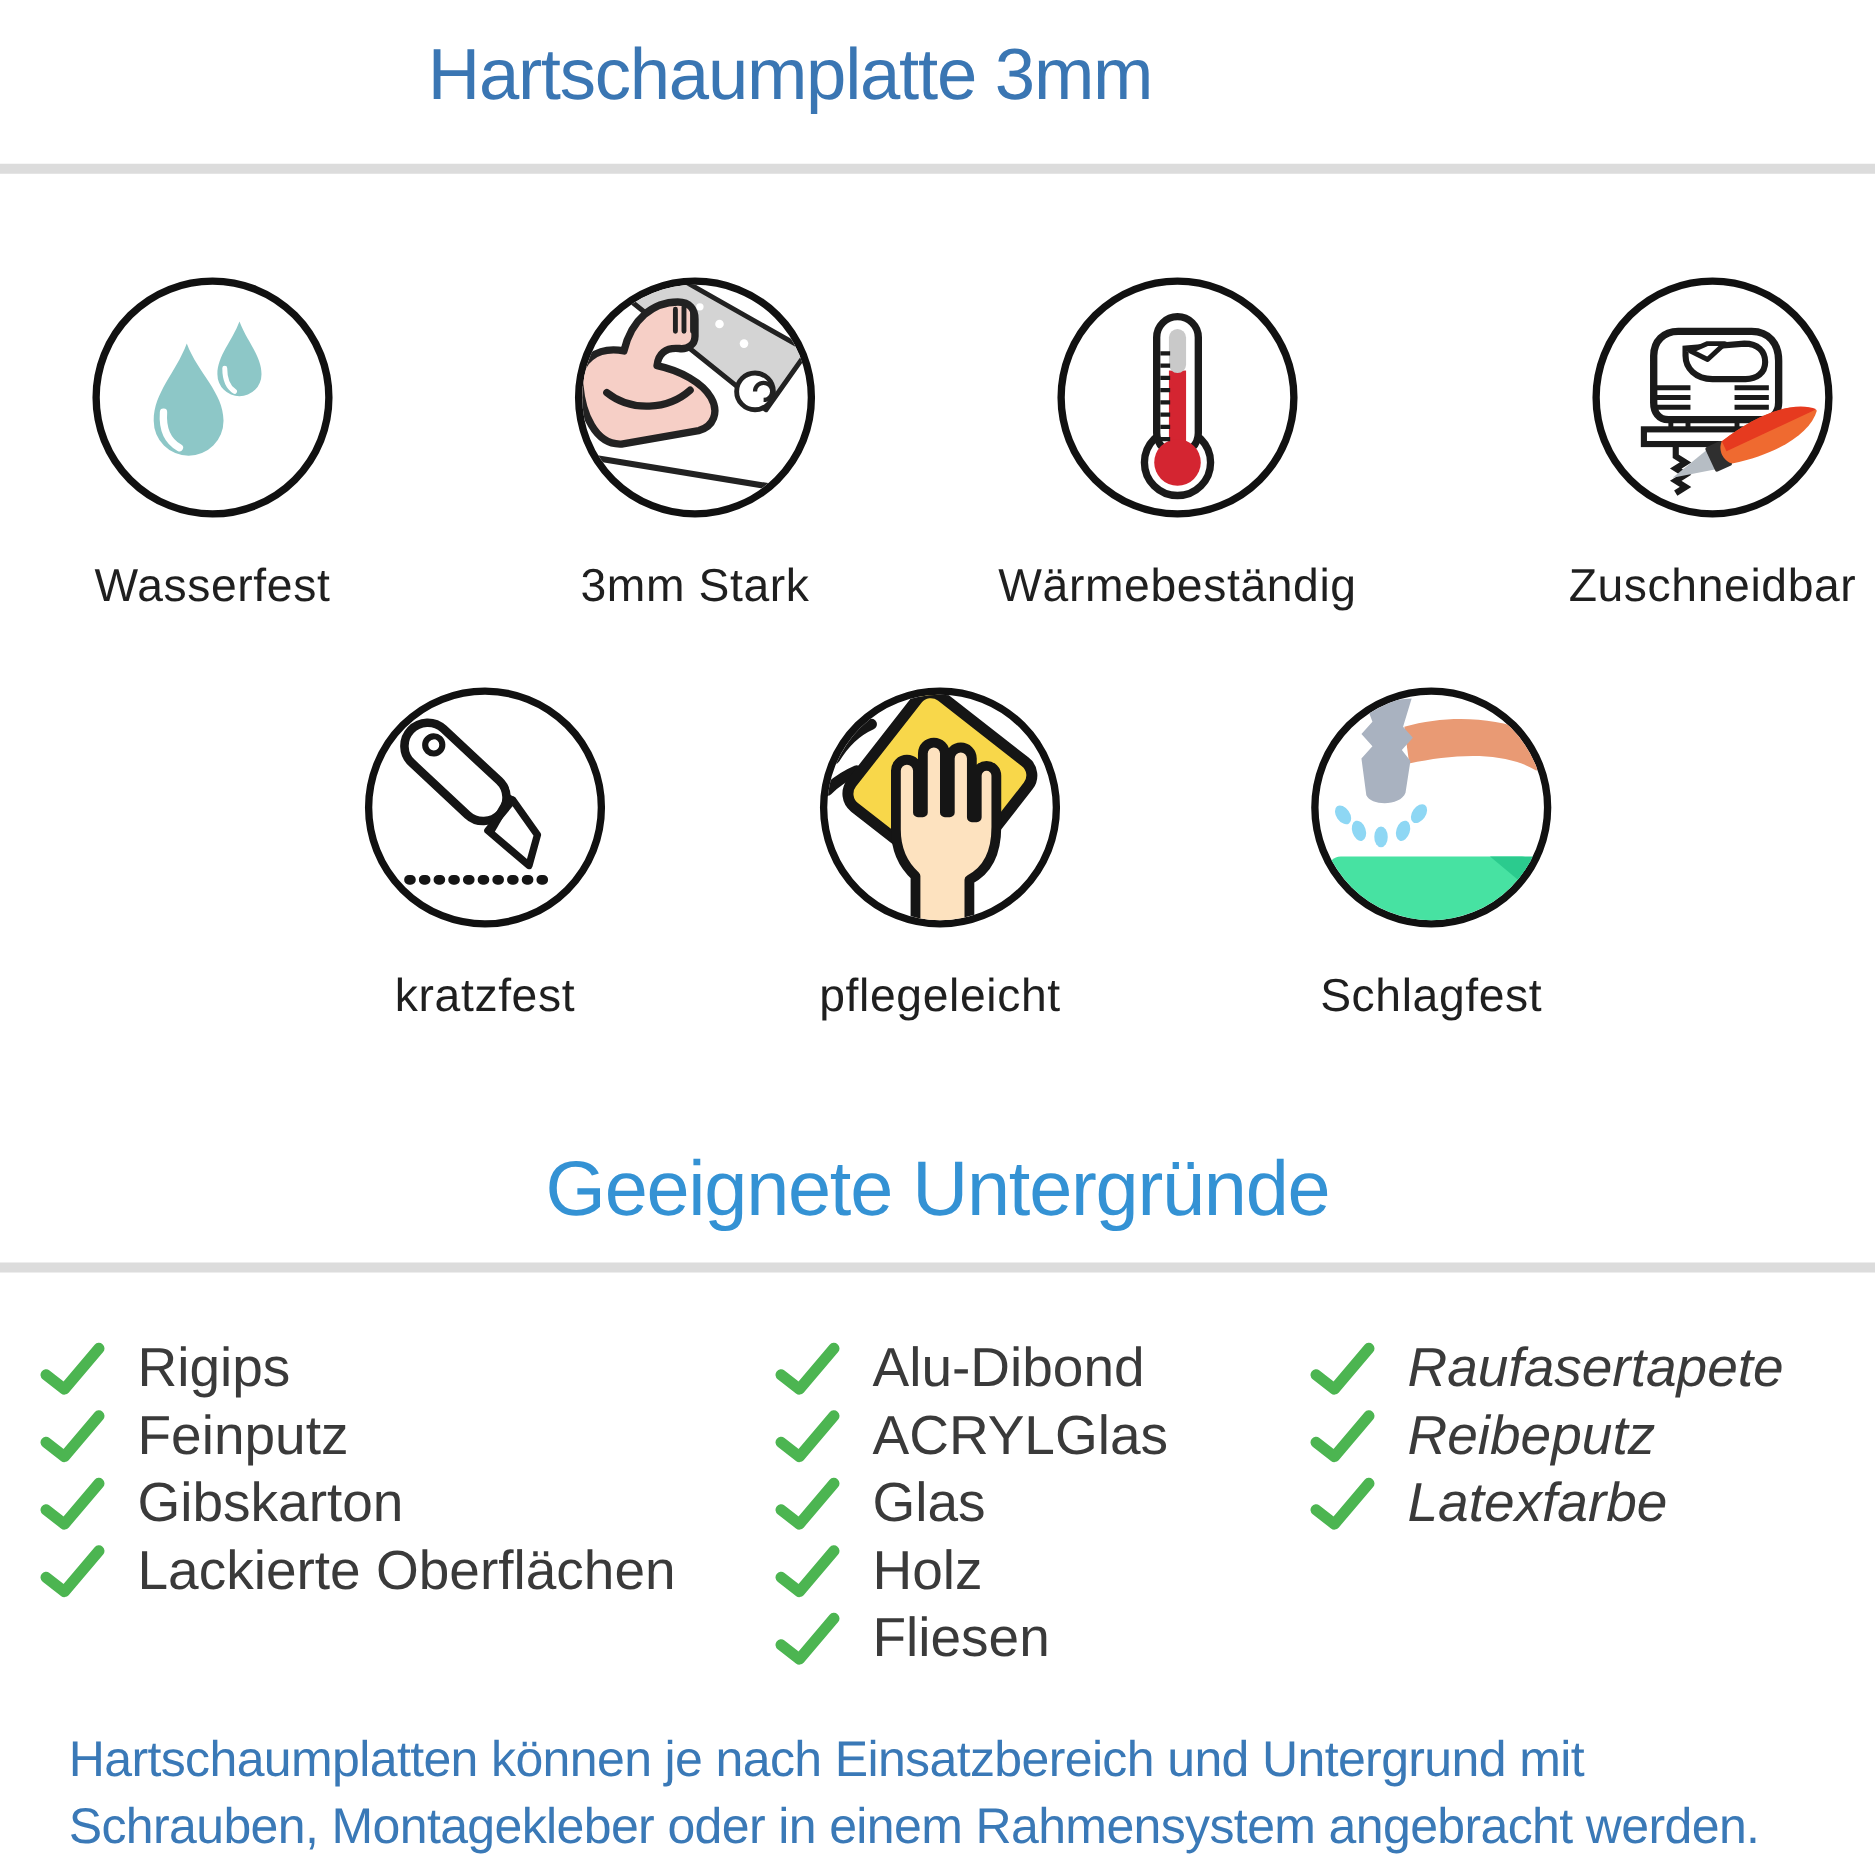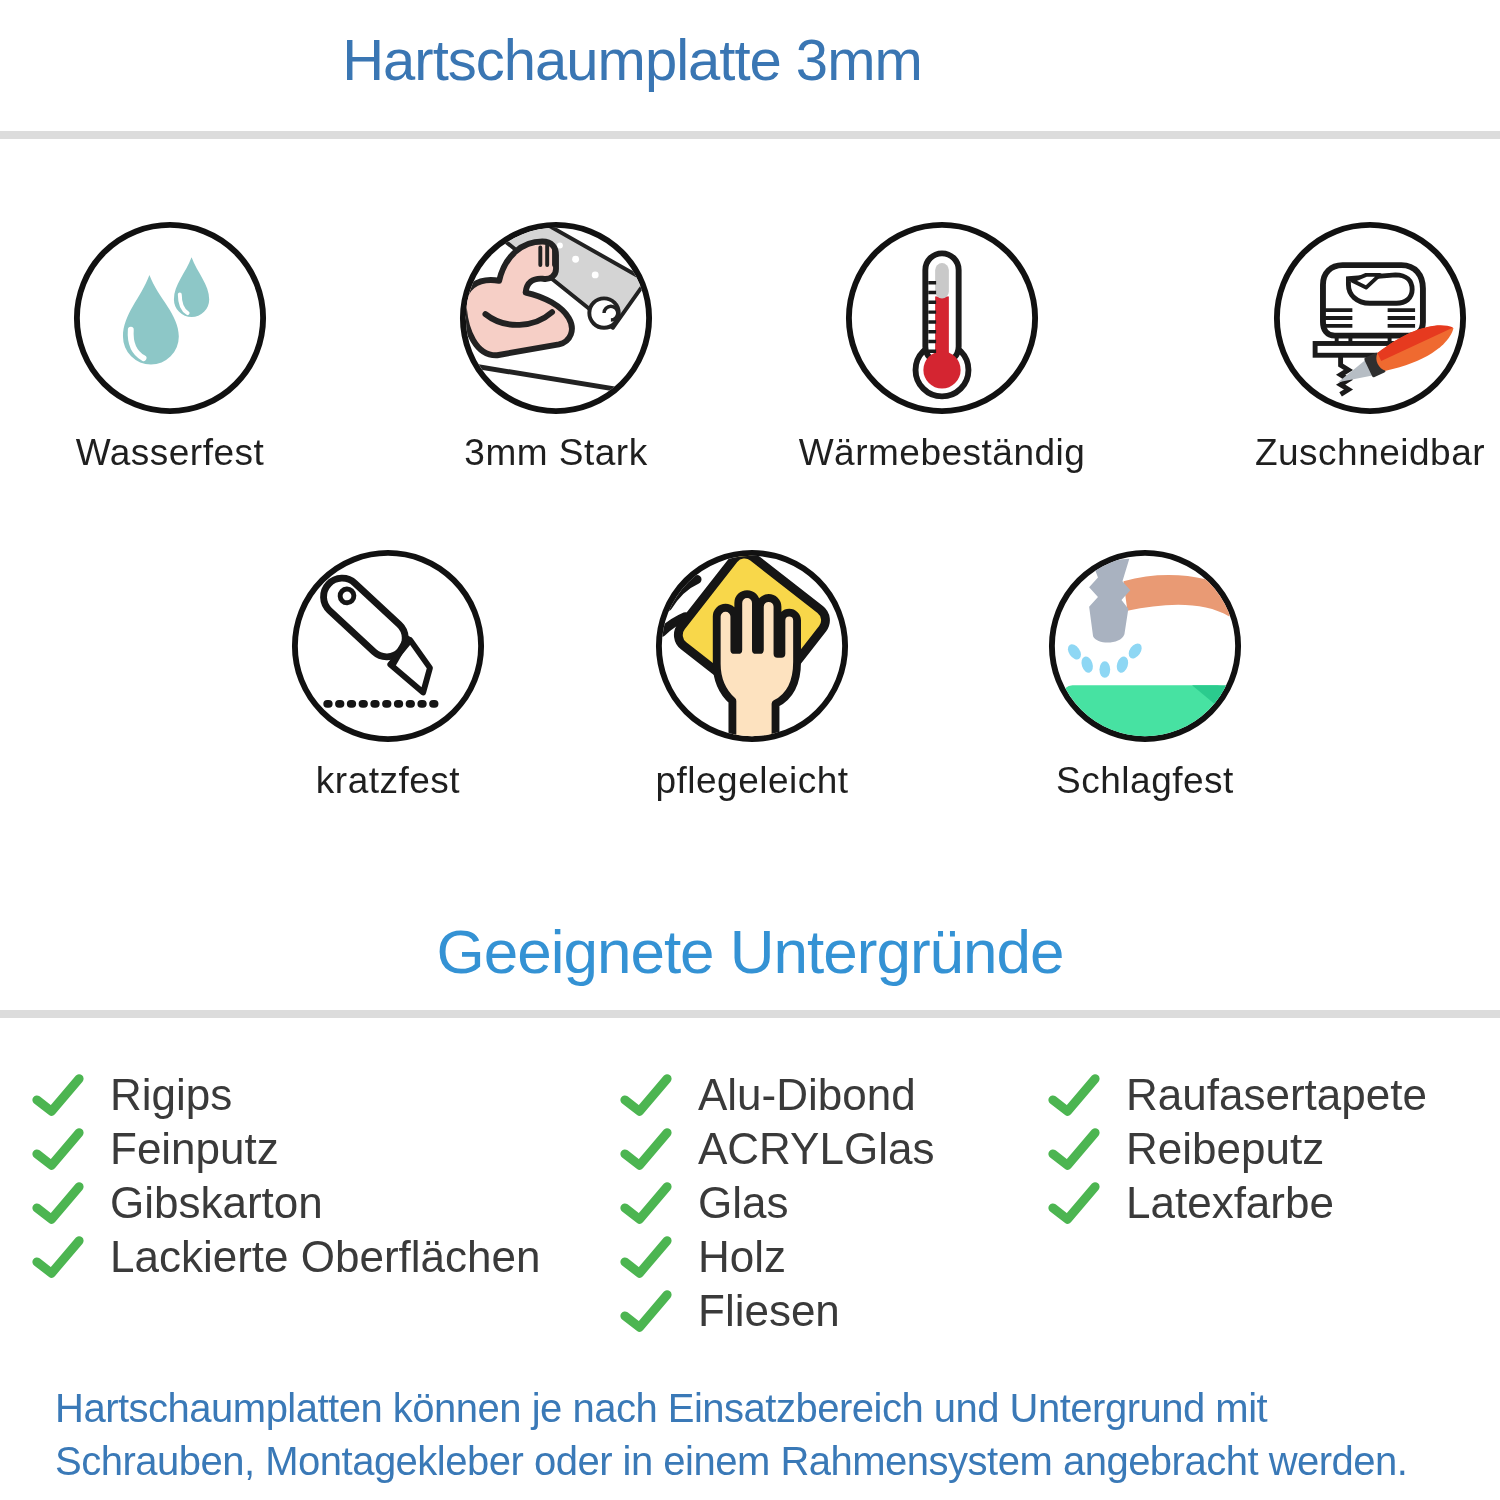--- a/index.html
+++ b/index.html
@@ -11,38 +11,38 @@
   .page-title {
     top:26px; left:0; width:1264px; text-align:center;
     font-size:58px; font-weight:500; color:#3a76b3; letter-spacing:-1px;
   }
   .divider { left:0; width:1500px; height:8px; background:#dcdcdc; }
   #divider-top { top:131px; }
   #divider-substrates { top:1010px; }
   .feature { width:340px; text-align:center; }
   .feature .circle { width:196px; height:196px; margin:0 auto; }
   .feature .circle svg { width:100%; height:100%; display:block; }
-  .feature .flabel { margin-top:16px; font-size:37px; color:#1f1f1f; letter-spacing:0.5px; }
+  .feature .flabel { margin-top:32px; font-size:37px; color:#1f1f1f; letter-spacing:0.5px; }
   
   #f-water { left:0px;    top:220px; }
   #f-stark { left:386px;  top:220px; }
   #f-heat  { left:772px;  top:220px; }
   #f-cut   { left:1200px; top:220px; }
   
   #f-scratch { left:218px; top:548px; }
   #f-clean   { left:582px; top:548px; }
   #f-impact  { left:975px; top:548px; }
   .section-title {
     top:916px; left:0; width:1500px; text-align:center;
     font-size:62px; font-weight:400; color:#3492d4; letter-spacing:-1px;
   }
   .sub-col { top:1068px;text-align:right; }
   #col-1 { left:32px; }
   #col-2 { left:620px; }
-  #col-3 { left:1048px; }
+  #col-3 { left:1048px;font-style:italic; }
   .sub-item { display:flex; align-items:center; height:54px; }
   .sub-item svg { width:52px; height:44px; margin-right:26px; flex:none; }
   .sub-item .txt { font-size:44px; color:#3a3a3a; white-space:nowrap; }
   .footer-note {
     left:55px; top:1382px; font-size:40px; line-height:53px;
     color:#3a79b7; letter-spacing:-0.5px; white-space:nowrap;
   }
 </style>
 </head>
 <body>

